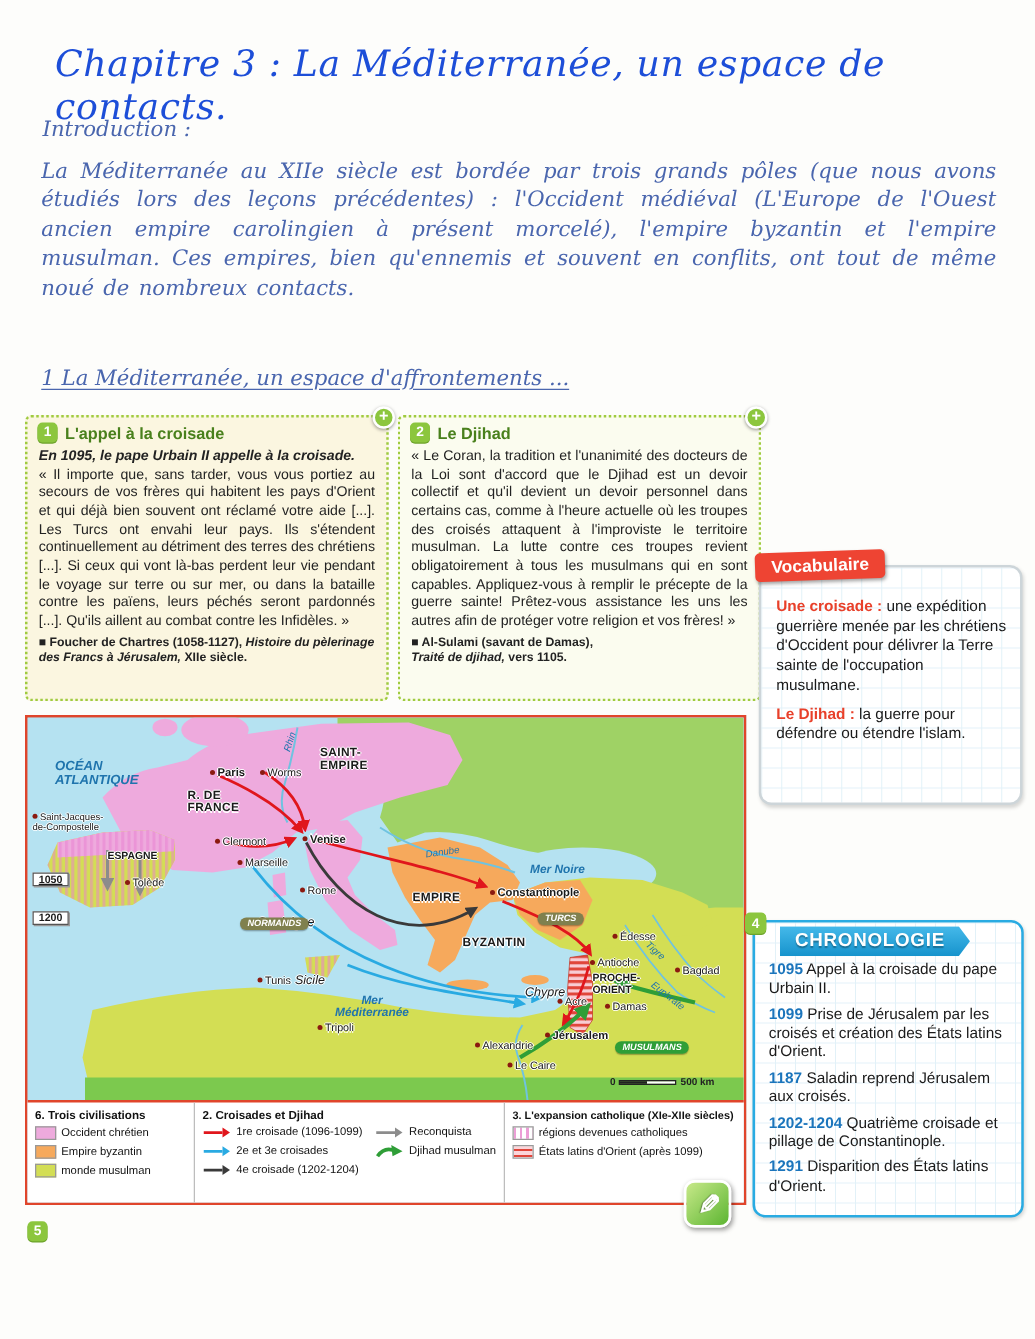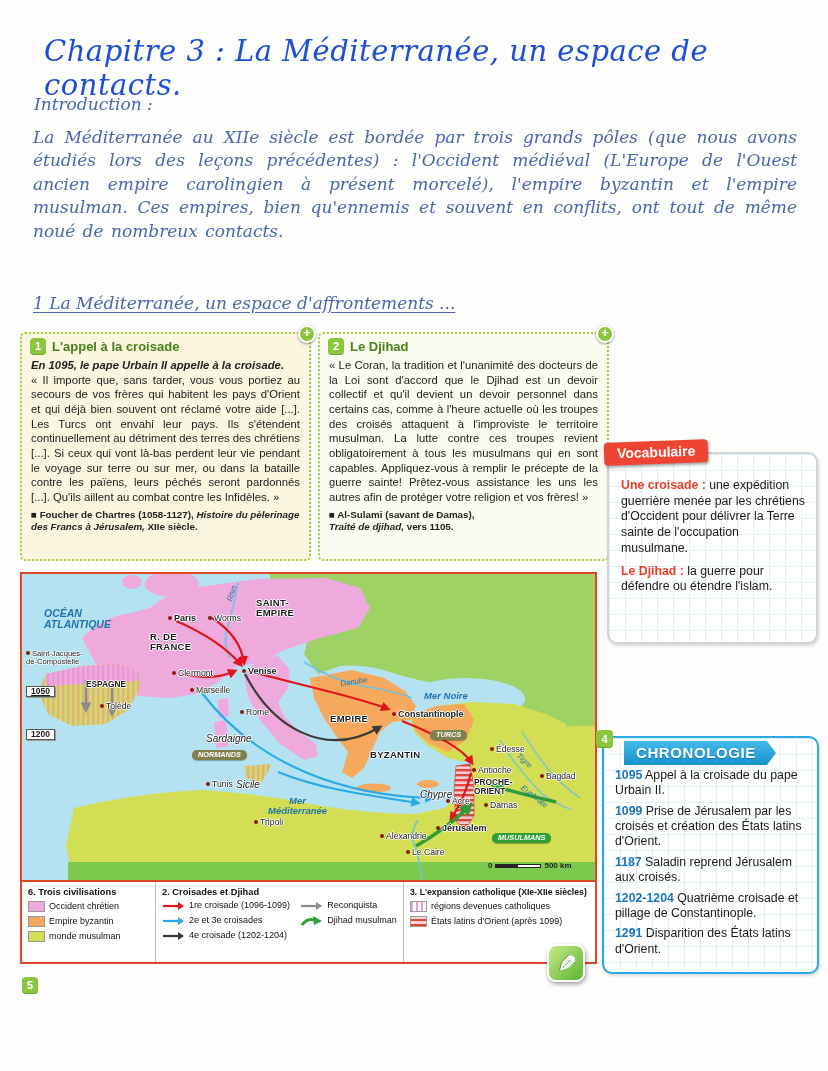--- a/index.html
+++ b/index.html
@@ -237,29 +237,29 @@
           <div class="ml ml-region" style="left: 128px; top: 58px;">R. DE
 FRANCE</div>
           <div class="ml ml-city-sm" style="left: 4px; top: 76px;">Saint-Jacques-
 de-Compostelle</div>
           <div class="ml ml-region-sm" style="left: 64px; top: 106px;">ESPAGNE</div>
           <div class="ml ml-city" style="left: 150px; top: 95px;">Clermont</div>
           <div class="ml ml-city-b" style="left: 220px; top: 93px;">Venise</div>
           <div class="ml ml-city" style="left: 168px; top: 112px;">Marseille</div>
           <div class="ml ml-river" style="left: 318px; top: 106px; transform: rotate(-8deg);">Danube</div>
           <div class="ml ml-sea-sm" style="left: 402px; top: 117px;">Mer Noire</div>
-          <div class="ml ml-yearbox" style="left: 4px; top: 112px; text-decoration: underline;">1050</div>
+          <div class="ml ml-yearbox" style="left: 4px; top: 124px; text-decoration: underline;">1050</div>
           <div class="ml ml-city" style="left: 78px; top: 128px;">Tolède</div>
           <div class="ml ml-city" style="left: 218px; top: 134px;">Rome</div>
           <div class="ml ml-region" style="left: 308px; top: 140px;">EMPIRE</div>
           <div class="ml ml-city-b" style="left: 370px; top: 136px;">Constantinople</div>
           <div class="ml ml-yearbox" style="left: 4px; top: 155px;">1200</div>
           <div class="ml ml-place" style="left: 184px; top: 160px;">Sardaigne</div>
           <div class="ml ml-badge" style="left: 408px; top: 156px;">TURCS</div>
-          <div class="ml ml-badge" style="left: 170px; top: 176px; text-align: right;">NORMANDS</div>
+          <div class="ml ml-badge" style="left: 170px; top: 160px; text-align: right;">NORMANDS</div>
           <div class="ml ml-region" style="left: 348px; top: 176px;">BYZANTIN</div>
           <div class="ml ml-city" style="left: 468px; top: 171px;">Édesse</div>
           <div class="ml ml-river" style="left: 498px; top: 178px; transform: rotate(42deg);">Tigre</div>
           <div class="ml ml-city" style="left: 450px; top: 192px;">Antioche</div>
           <div class="ml ml-city" style="left: 518px; top: 198px;">Bagdad</div>
           <div class="ml ml-city" style="left: 184px; top: 206px;">Tunis</div>
           <div class="ml ml-place" style="left: 214px; top: 206px;">Sicile</div>
           <div class="ml ml-region-sm" style="left: 452px; top: 204px;">PROCHE-
 ORIENT</div>
           <div class="ml ml-river" style="left: 502px; top: 210px; transform: rotate(38deg);">Euphrate</div>

